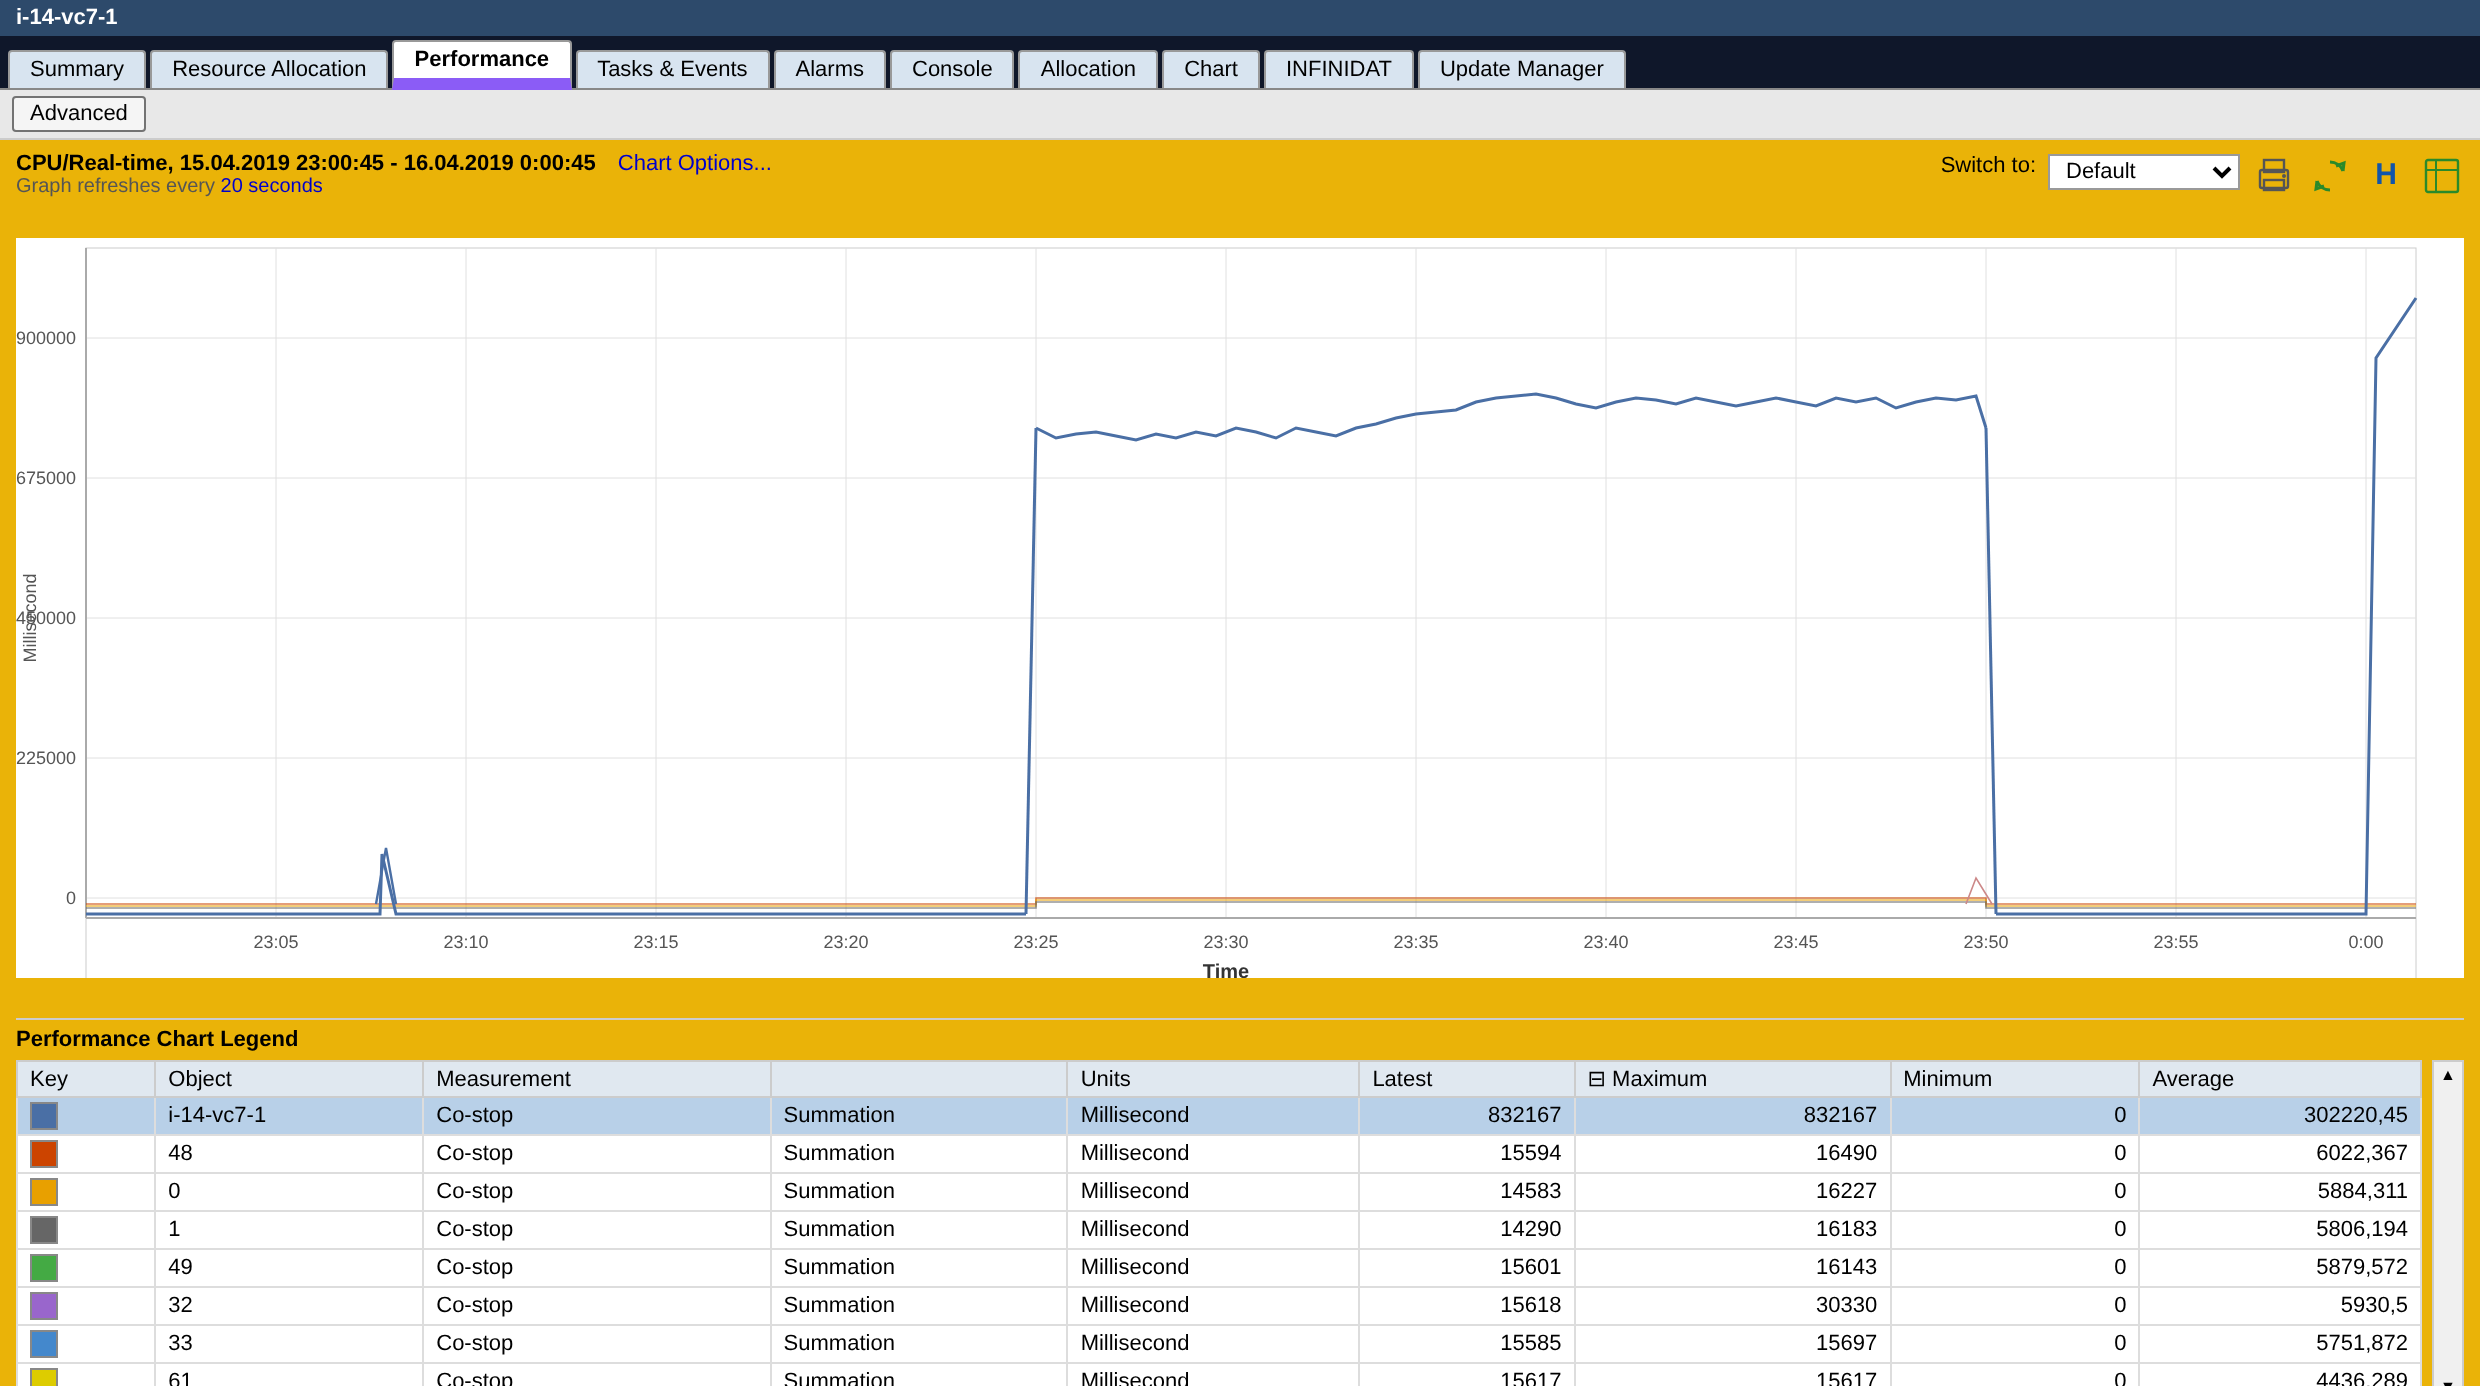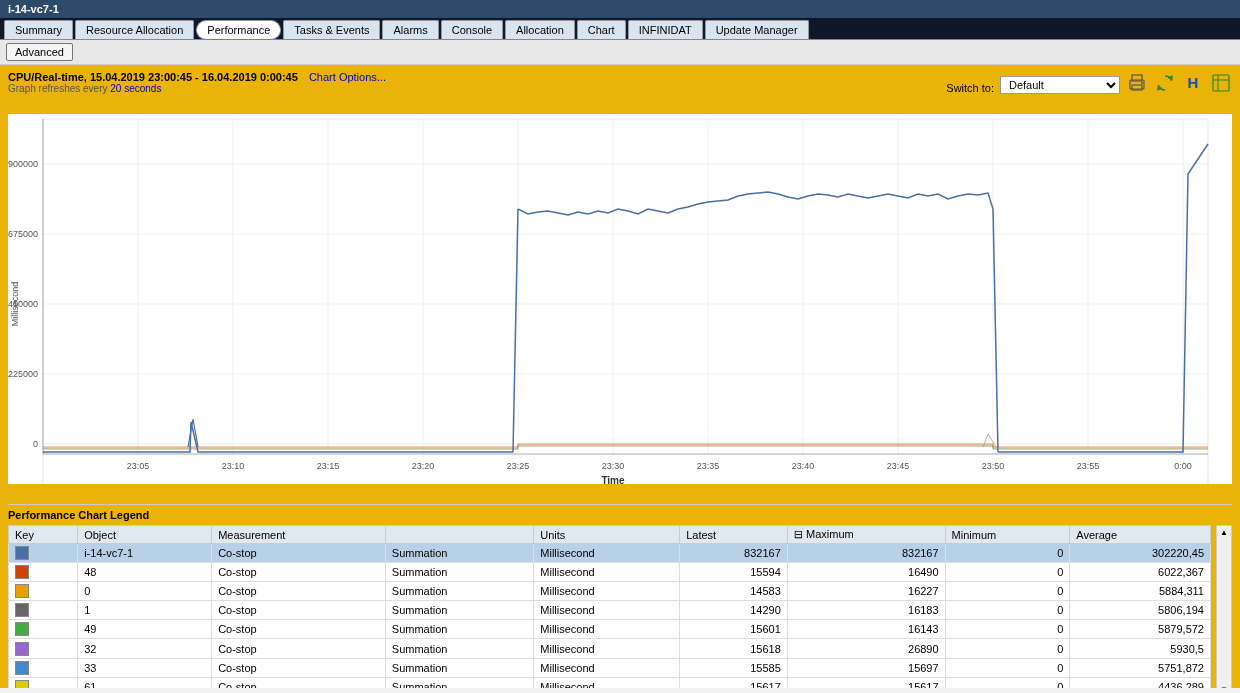--- a/index.html
+++ b/index.html
@@ -28,24 +28,23 @@
       cursor: pointer;
       background: #d8e4f0;
       border: 1px solid #999;
       border-bottom: none;
       margin-right: 2px;
       border-radius: 2px 2px 0 0;
       color: #000;
     }
     .tab.active {
       background: #fff;
-      font-weight: normal;
-      border-bottom: 1px solid #8b5cf6;
+      font-weight: bold;
+      border-bottom: 6px solid #8b5cf6;
       margin-bottom: -1px;
-      border-radius: 10px;
     }
 
     
     #advanced-bar {
       background: #e8e8e8;
       padding: 3px 6px;
       border-bottom: 1px solid #ccc;
     }
     .adv-btn {
       padding: 2px 8px;
@@ -83,30 +82,30 @@
       cursor: pointer;
     }
     #chart-subtitle {
       font-size: 10px;
       color: #555;
     }
     #chart-subtitle span { color: #0000cc; }
 
     #switch-bar {
       display: flex;
-      align-items: flex-end;
+      align-items: flex-start;
       gap: 6px;
     }
     #switch-label { font-size: 11px; }
     #switch-select {
       font-size: 11px;
       padding: 1px 4px;
       border: 1px solid #999;
       background: #fff;
-      width: 120px;
+      width: 96px;
     }
     .icon-btn {
       width: 22px; height: 22px;
       cursor: pointer;
       display: flex; align-items: center; justify-content: center;
       font-size: 14px;
     }
 
     
     #chart-container {
@@ -385,21 +384,21 @@
     </tr>
               <tr class="row-normal">
       <td>
         <span class="key-color" style="background:#9966cc;"></span>
       </td>
       <td>32</td>
       <td>Co-stop</td>
       <td>Summation</td>
       <td>Millisecond</td>
       <td class="right-align">15618</td>
-      <td class="right-align">26890</td>
+      <td class="right-align">30330</td>
       <td class="right-align">0</td>
       <td class="right-align">5930,5</td>
     </tr>
               <tr class="row-normal">
       <td>
         <span class="key-color" style="background:#4488cc;"></span>
       </td>
       <td>33</td>
       <td>Co-stop</td>
       <td>Summation</td>

